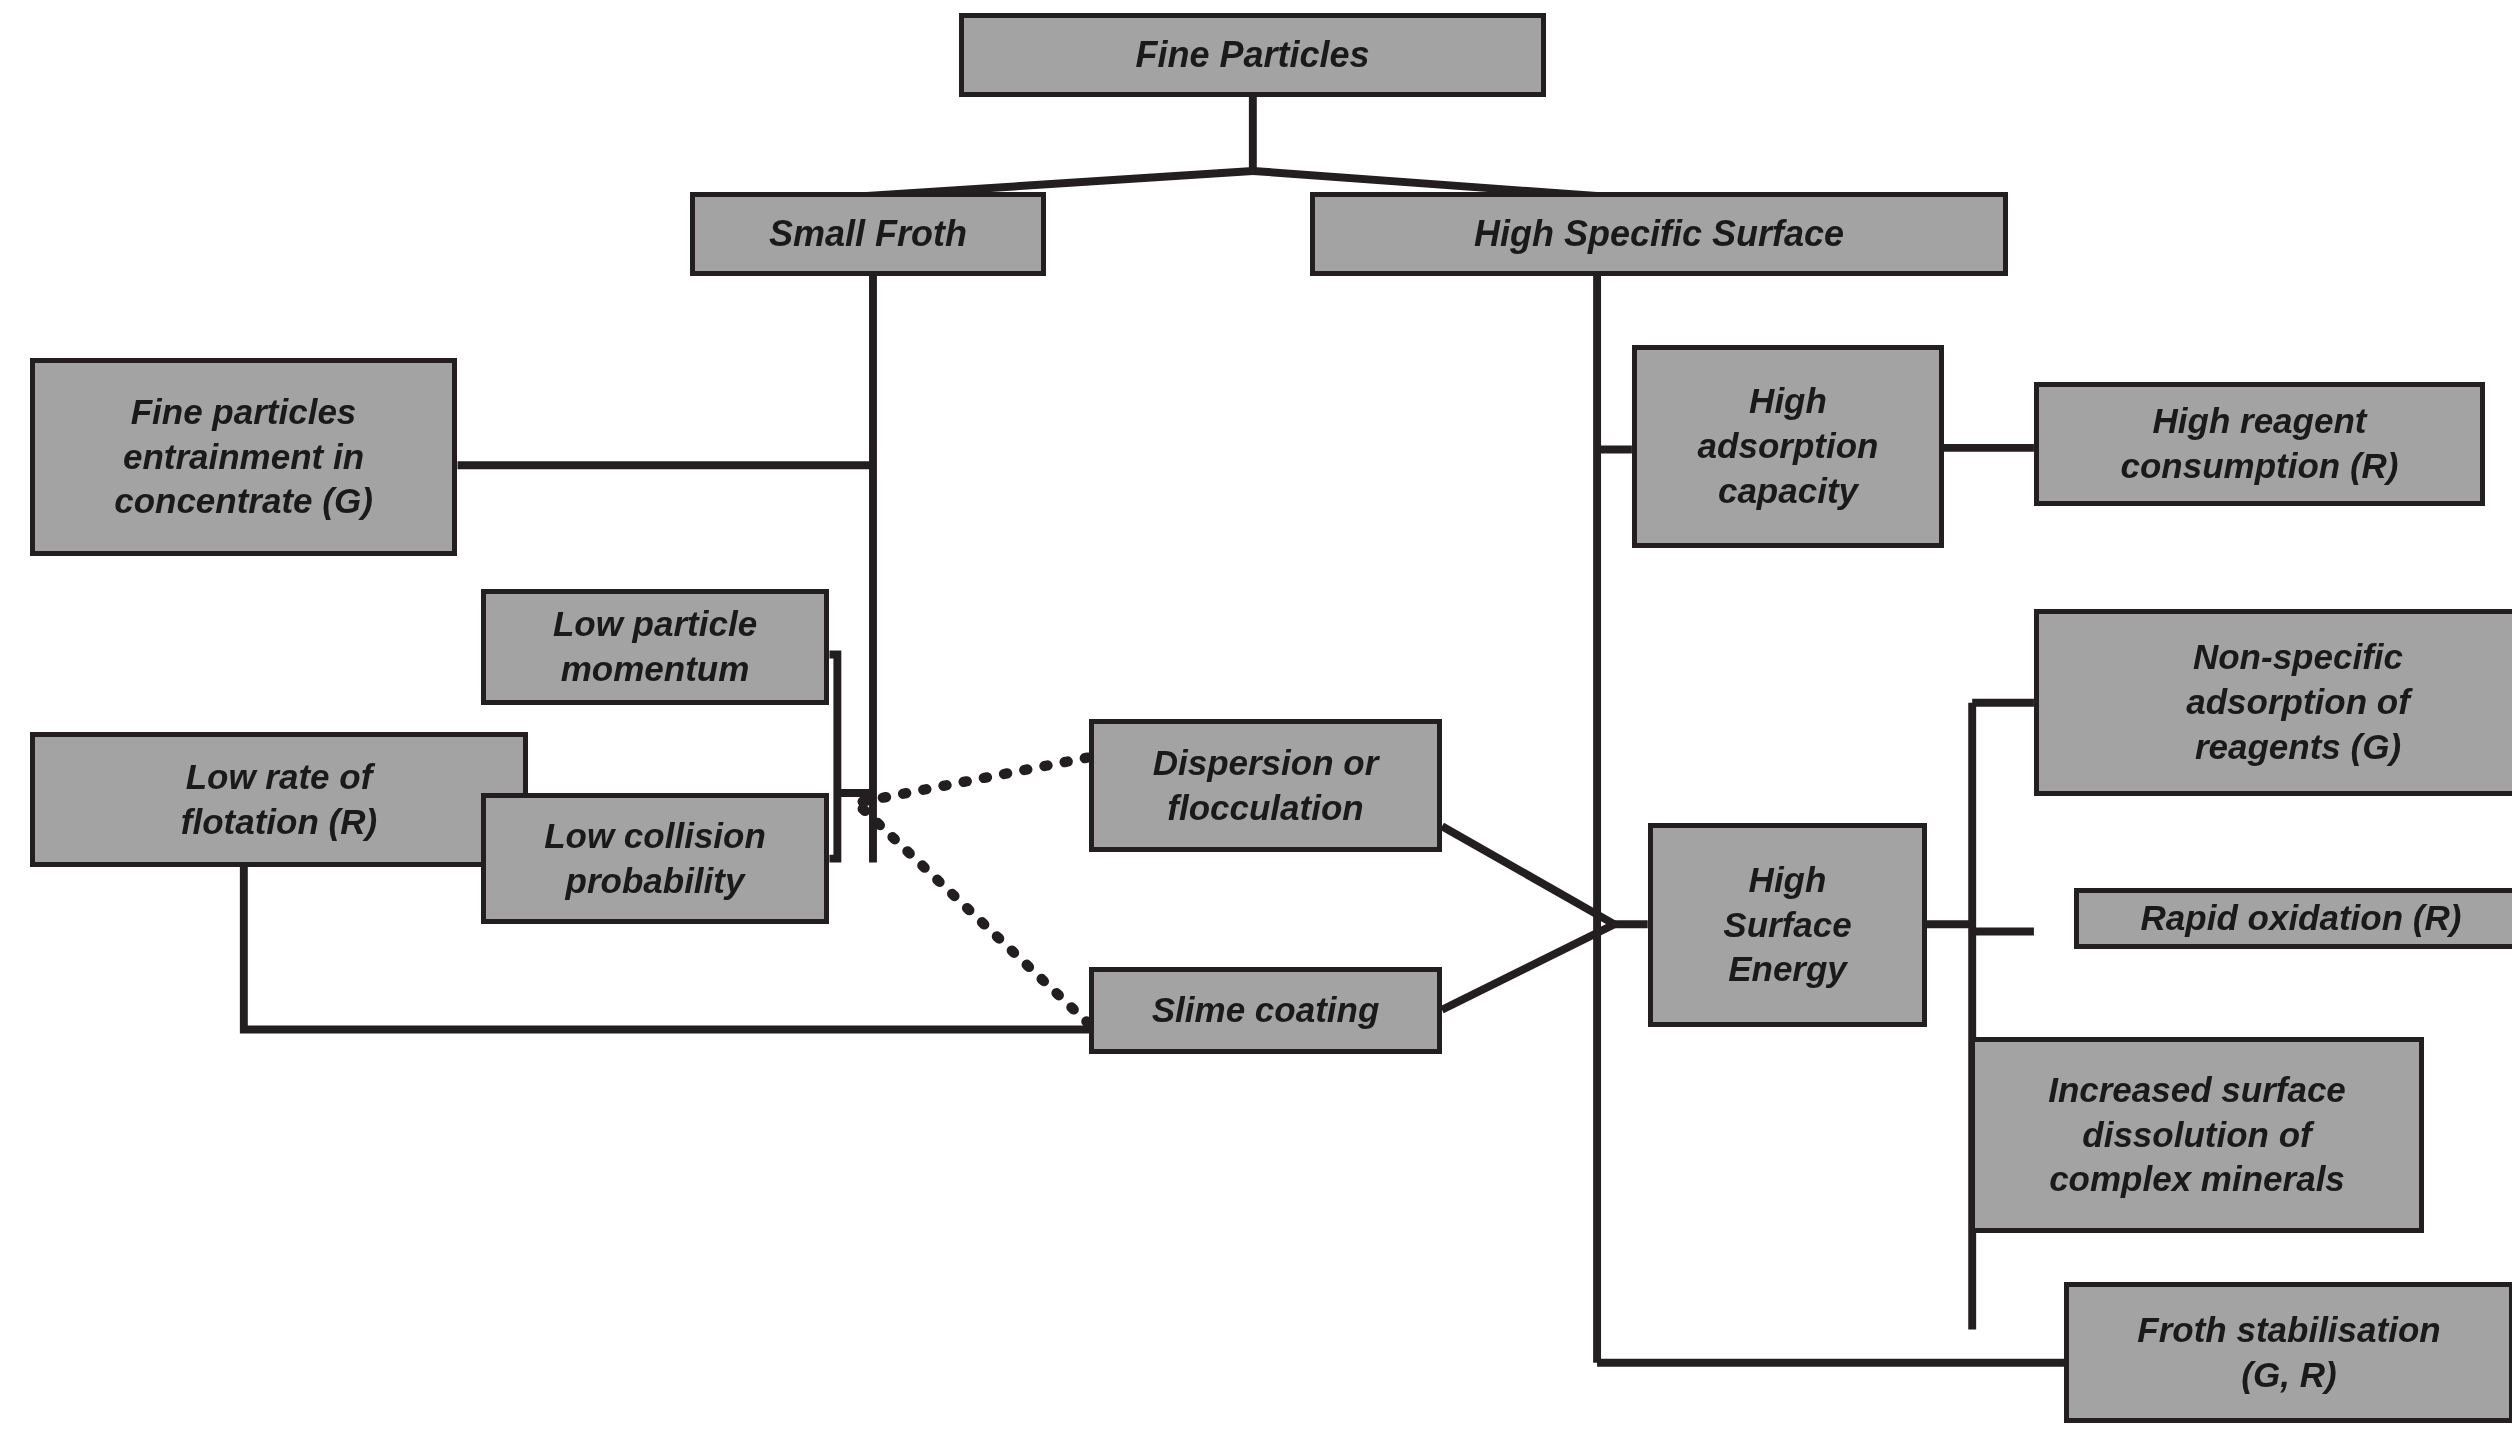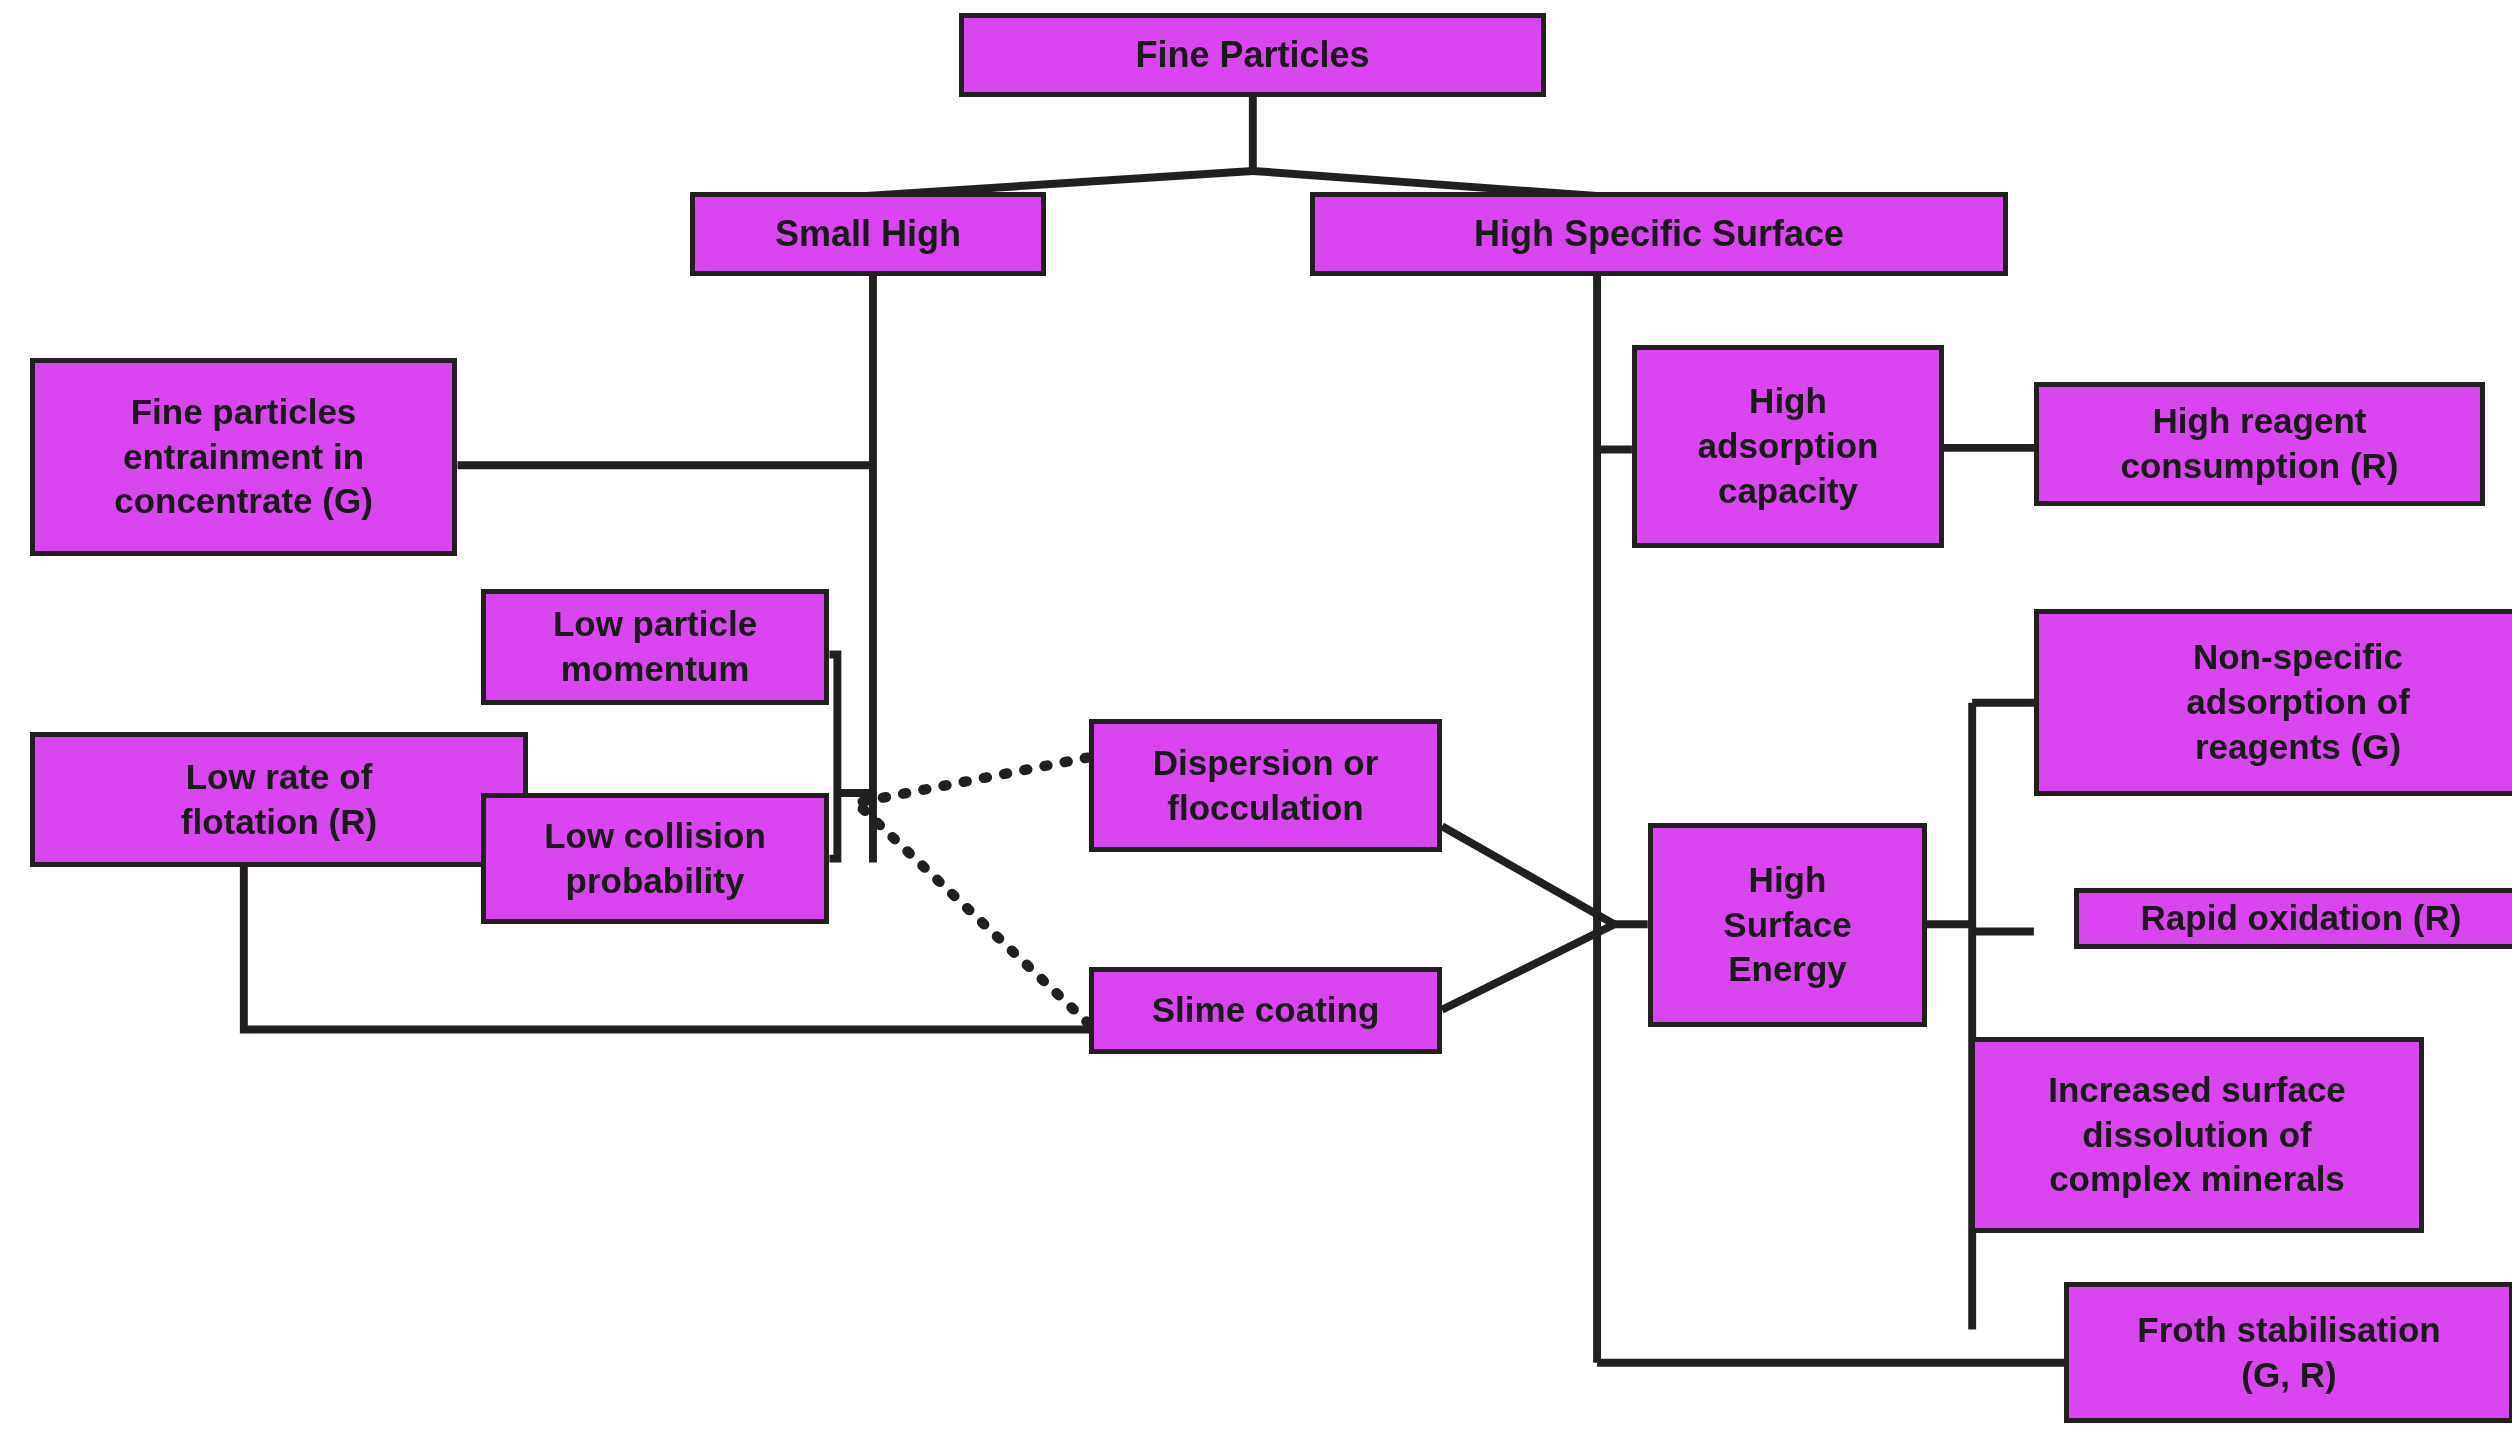--- a/index.html
+++ b/index.html
@@ -23,30 +23,31 @@
     left: 0;
     top: 0;
     width: 2512px;
     height: 1449px;
     pointer-events: none;
   }
   .node {
     position: absolute;
     box-sizing: border-box;
     border: 5.5px solid #231f20;
-    background: #d946ef;
+    background: #a3a3a3;
     display: flex;
     align-items: center;
     justify-content: center;
     text-align: center;
     color: #1a1a1a;
     font-weight: bold;
     font-family: "Liberation Sans", sans-serif;
     line-height: 1.28;
     z-index: 5;
+    font-style: italic;
   }
   .node span {
     display: block;
     padding: 0 8px;
     white-space: pre-line;
   }
   .fs-lg { font-size: 36px; }
   .fs-md { font-size: 35px; }
 </style>
 </head>
@@ -89,21 +90,21 @@
       <path d="M 2492 1177 L 2570 1177"></path>
       <path d="M 2492 1434 L 2570 1434"></path>
     </g>
   </svg>
 
   <div id="nodes">
       <div class="node fs-lg" style="left: 959px; top: 12.7px; width: 587px; height: 84px;">
         <span>Fine Particles</span>
       </div>
       <div class="node fs-lg" style="left: 690px; top: 192px; width: 356px; height: 84px;">
-        <span>Small High</span>
+        <span>Small Froth</span>
       </div>
       <div class="node fs-lg" style="left: 1310px; top: 192px; width: 698px; height: 84px; text-align: right;">
         <span>High Specific Surface</span>
       </div>
       <div class="node fs-md" style="left: 30px; top: 358px; width: 427px; height: 198px;">
         <span>Fine particles
 entrainment in
 concentrate (G)</span>
       </div>
       <div class="node fs-md" style="left: 1632px; top: 345px; width: 312px; height: 203px;">

